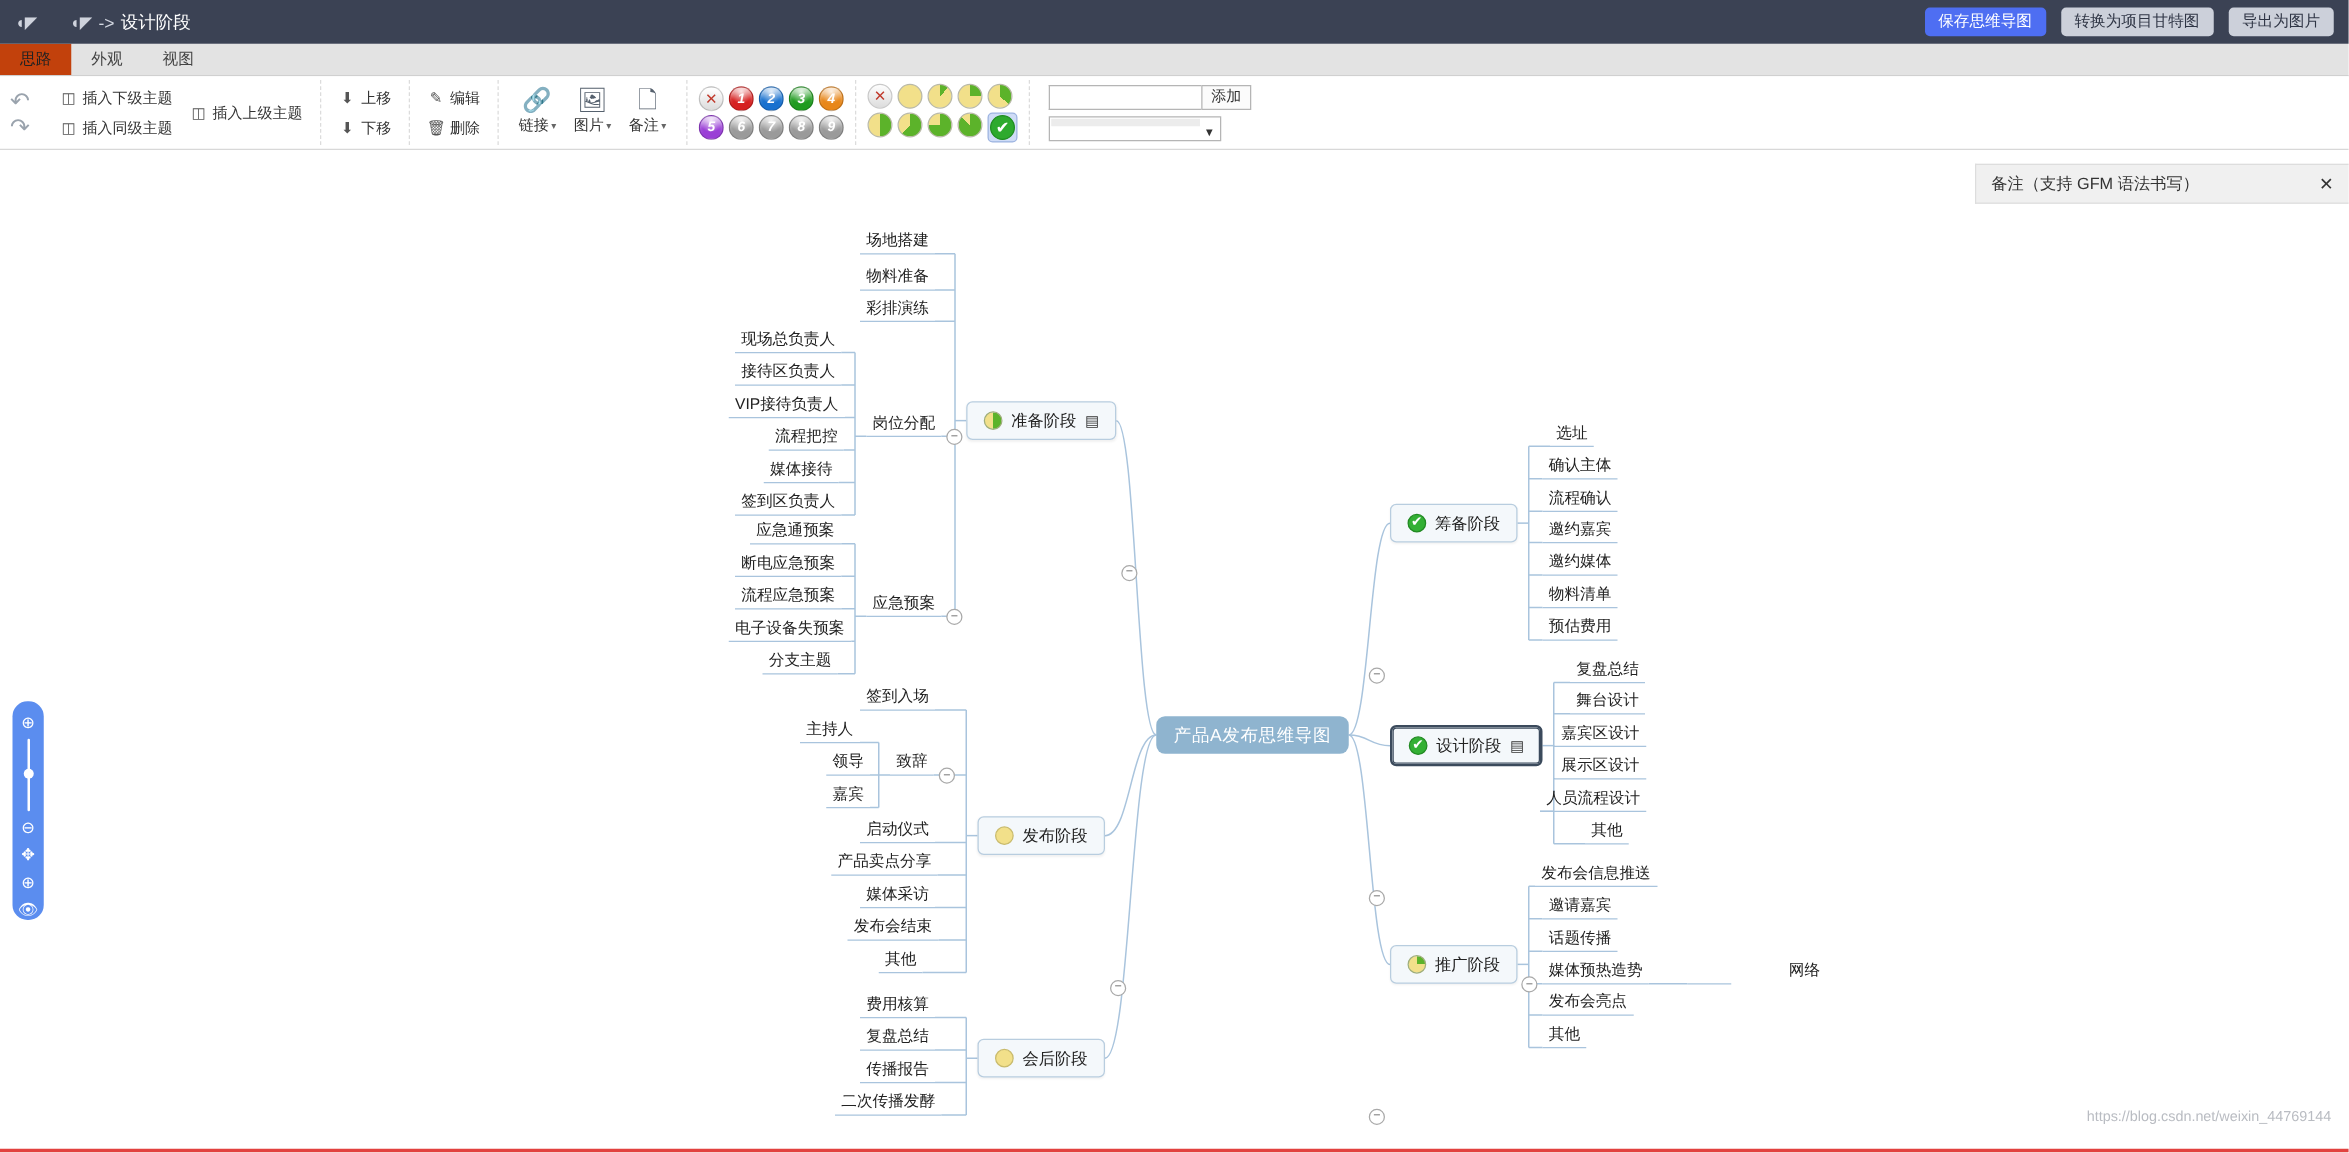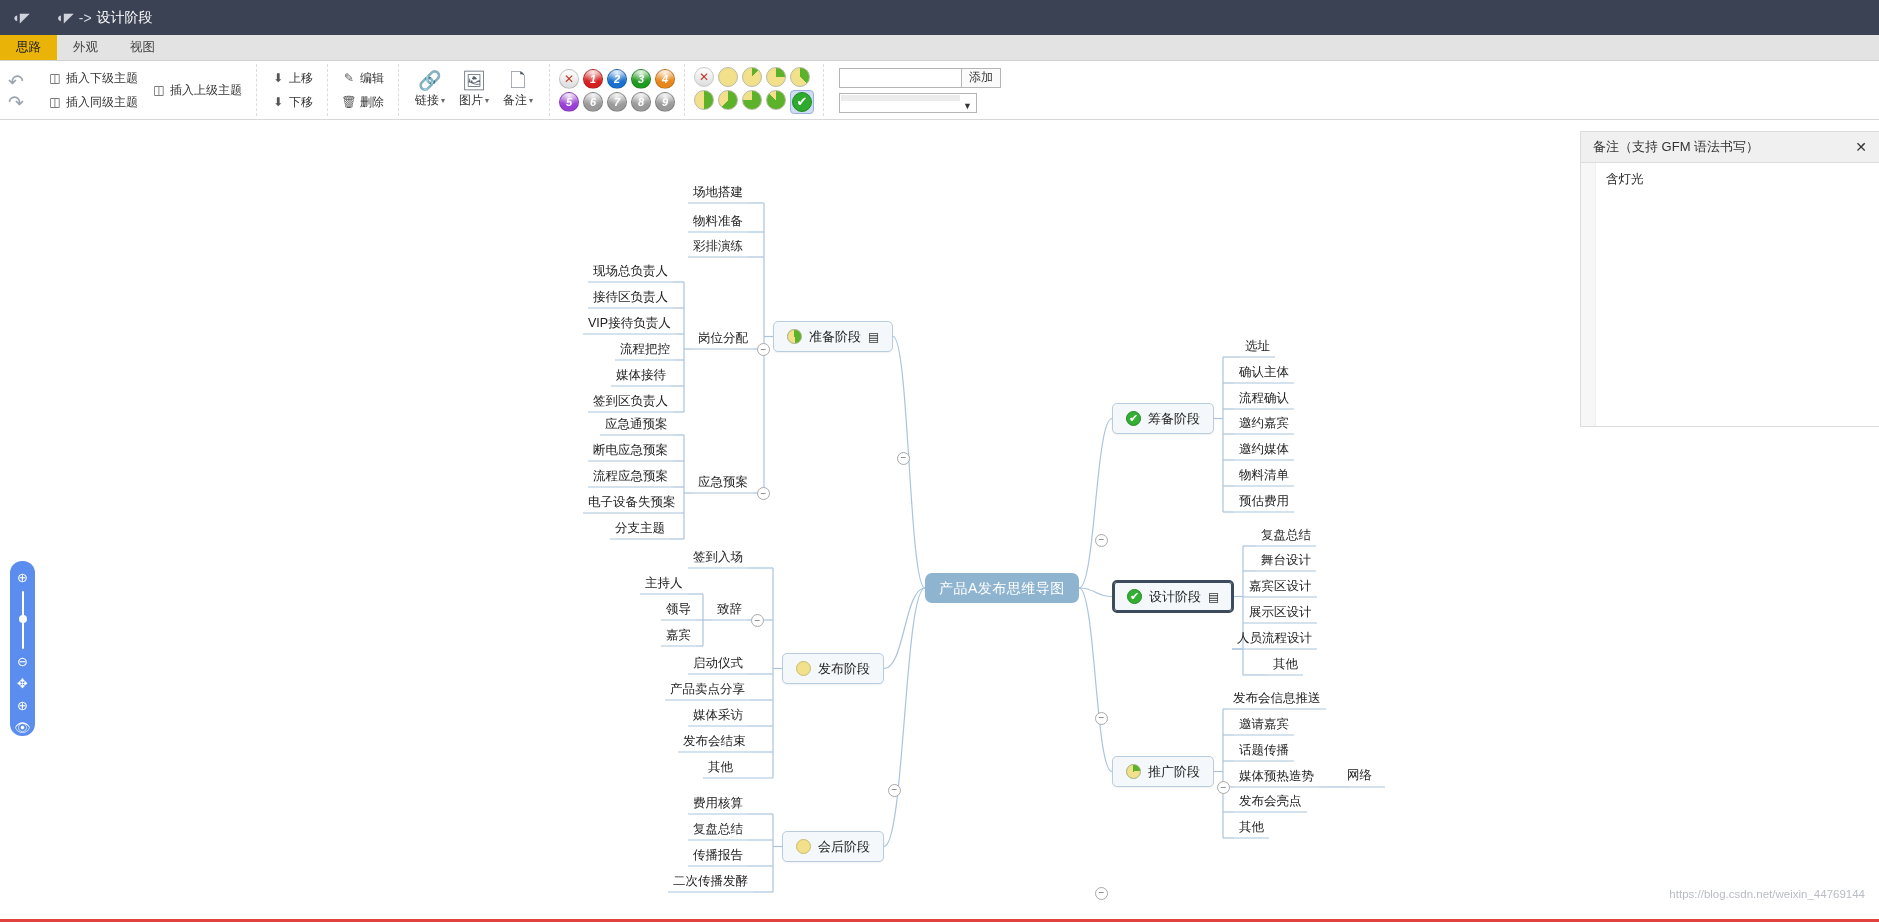--- a/index.html
+++ b/index.html
@@ -23,21 +23,21 @@
       display:flex; align-items:center; gap:12px; }
   .tb-btn{ font-size:12.5px; padding:5px 11px; border-radius:4px; cursor:pointer;
       border:none; line-height:1; font-family:inherit; }
   .tb-btn.primary{ background:#4e6ef2; color:#fff; }
   .tb-btn.ghost{ background:#ccd0da; color:#2f3545; }
 
   
   #tabs{ height:26px; background:#e3e3e3; display:flex; align-items:stretch;
          font-size:12.5px; border-bottom:1px solid #d0d0d0; }
   #tabs .tab{ padding:0 16px; display:flex; align-items:center; color:#444; cursor:pointer; }
-  #tabs .tab.active{ background:#eab308; color:#222; }
+  #tabs .tab.active{ background:#c2410c; color:#222; }
 
   
   #ribbon{ height:59px; background:#fff; border-bottom:1px solid #d8d8d8;
            display:flex; align-items:stretch; padding:3px 0 0 0; }
   .rb-group{ display:flex; align-items:center; padding:0 9px; height:52px;
              border-right:1px dashed #dcdcdc; }
   .rb-group.nodiv{ border-right:none; }
   .rb-col{ display:flex; flex-direction:column; justify-content:center; gap:3px; }
   .rb-item{ display:flex; align-items:center; gap:4px; font-size:12px; color:#333;
             padding:2px 5px; white-space:nowrap; cursor:pointer; border-radius:3px; }
@@ -152,20 +152,25 @@
 </style>
 </head>
 <body>
 
 <div id="titlebar">
   <span class="logo-glyph">◖◤</span>
   <div class="crumb">
     <span class="logo-glyph" style="margin:0">◖◤</span>
     <span class="sep">-&gt;</span>
     <span class="cur">设计阶段</span>
+  </div>
+  <div class="tb-actions">
+    <button class="tb-btn primary">保存思维导图</button>
+    <button class="tb-btn ghost">转换为项目甘特图</button>
+    <button class="tb-btn ghost">导出为图片</button>
   </div>
 </div>
 
 <div id="tabs">
   <div class="tab active">思路</div>
   <div class="tab">外观</div>
   <div class="tab">视图</div>
 </div>
 
 <div id="ribbon">
@@ -498,21 +503,21 @@
         <span>推广阶段</span>
       </div>
       <div class="toggle" style="left: 1095px; top: 765.5px;">−</div>
       <div class="node leaf" style="left: 1228px; top: 568px;">发布会信息推送</div>
       <div class="node leaf" style="left: 1234px; top: 594px;">邀请嘉宾</div>
       <div class="node leaf" style="left: 1234px; top: 620px;">话题传播</div>
       <div class="node leaf" style="left: 1234px; top: 646px;">媒体预热造势</div>
       <div class="node leaf" style="left: 1234px; top: 671px;">发布会亮点</div>
       <div class="node leaf" style="left: 1234px; top: 697px;">其他</div>
       <div class="toggle" style="left: 1217px; top: 660px;">−</div>
-      <div class="node leaf" style="left: 1342px; top: 646px; font-family: Liberation Mono, monospace;">网络</div>
+      <div class="node leaf" style="left: 1426px; top: 646px;">网络</div>
     </div>
 
   <div id="zoomrail">
     <span class="zi">⊕</span>
     <div class="track">
       <span class="knob"></span>
     </div>
     <span class="zi">⊖</span>
     <span class="gap"></span>
     <span class="zi">✥</span>
@@ -521,20 +526,16 @@
     <span class="gap"></span>
     <span class="zi">👁</span>
   </div>
 </div>
 
 <div id="notes">
   <div class="hd">
     <span>备注（支持 GFM 语法书写）</span>
     <span class="x">✕</span>
   </div>
-  <div class="bd">
-    <div class="gutter"></div>
-    <div class="txt">含灯光</div>
-  </div>
 </div>
 
 <div id="watermark">https://blog.csdn.net/weixin_44769144</div>
 <div id="redline"></div>
 
 </body></html>

